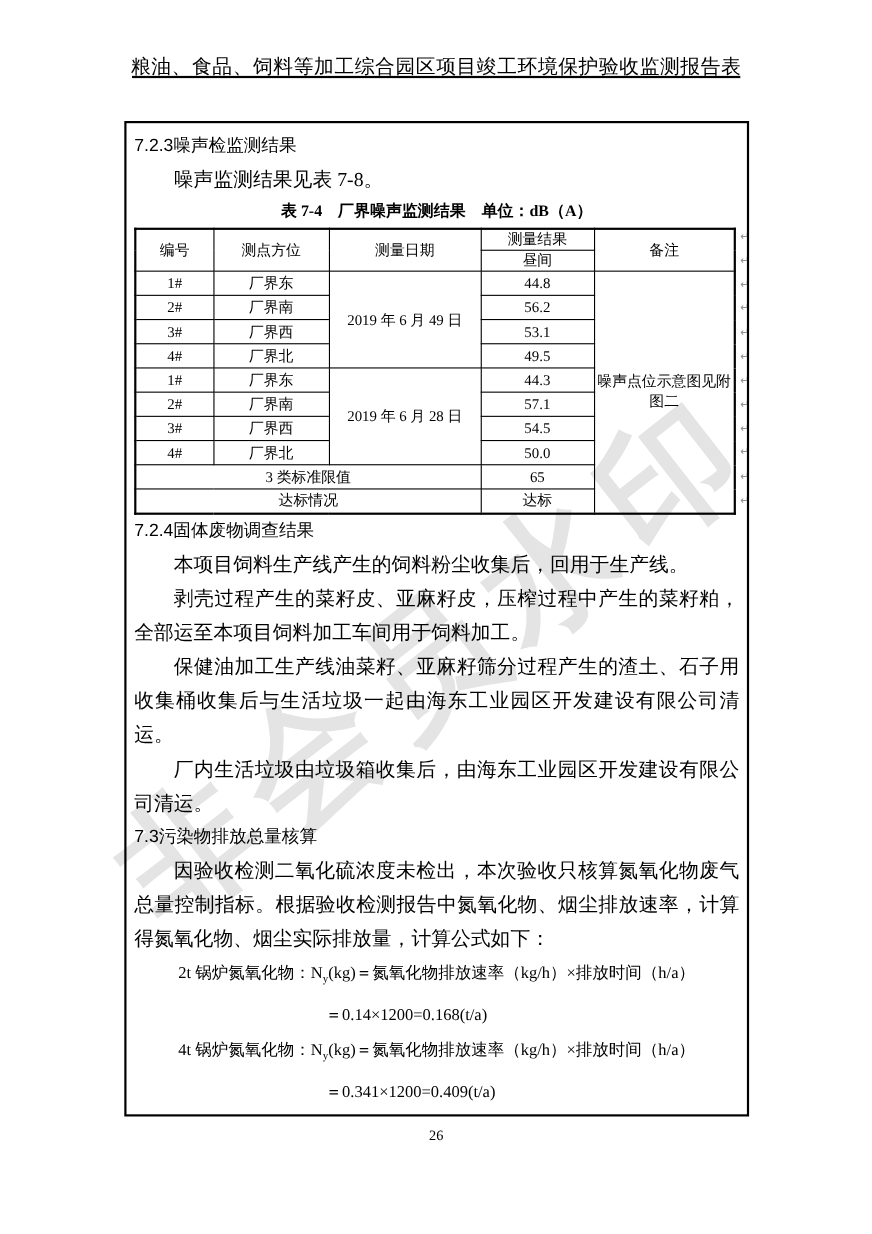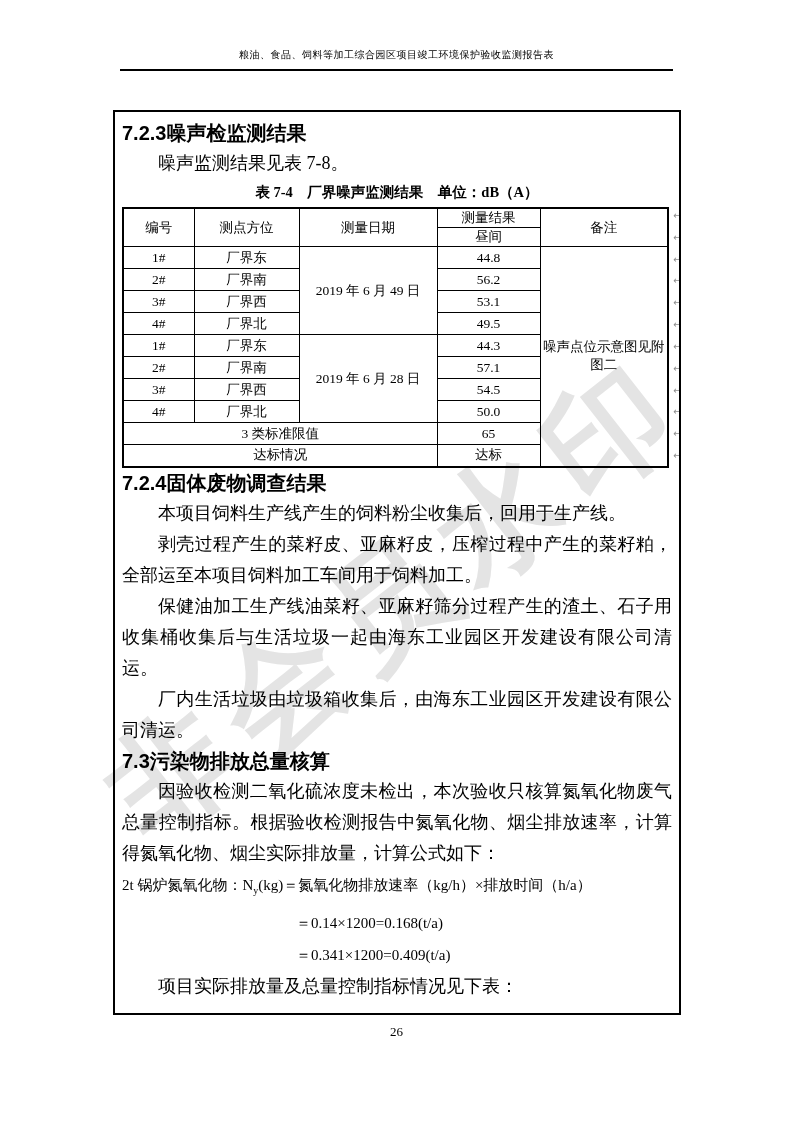--- a/index.html
+++ b/index.html
@@ -10,21 +10,21 @@
     height: 1122px;
     background: #ffffff;
     font-family: "Liberation Serif", "DejaVu Serif", serif;
     color: #000;
     overflow: hidden;
   }
   .doc-header {
     position: absolute;
     top: 48px; left: 0; width: 100%;
     text-align: center;
-    font-size: 10px;
+    font-size: 18px;
     letter-spacing: 0.5px;
     color: #000;
   }
   .header-rule {
     position: absolute;
     top: 69px; left: 120px; width: 553px;
     border-top: 2px solid #000;
   }
   .watermark {
     position: absolute;
@@ -43,22 +43,22 @@
     position: absolute;
     left: 113px; top: 110px;
     width: 568px; height: 905px;
     border: 2px solid #000;
     padding: 6px 7px 0 7px;
     z-index: 1;
     overflow: hidden;
   }
   .sec-heading {
     font-family: "Liberation Sans", "DejaVu Sans", sans-serif;
-    font-weight: bold;
-    font-size: 20px;
+    font-weight: normal;
+    font-size: 16px;
     line-height: 30px;
     text-align: left;
   }
   .para {
     font-size: 18px;
     line-height: 31px;
     text-indent: 2em;
     text-align: justify;
   }
   .table-title {
@@ -99,21 +99,21 @@
   }
   .pilcrow-col span {
     font-size: 10px;
     color: #8f8f8f;
     line-height: 10px;
     font-family: "DejaVu Sans", sans-serif;
   }
   .formula-line {
     font-size: 15px;
     line-height: 32px;
-    text-align: left;
+    text-align: center;
   }
   .formula-result {
     font-size: 15px;
     line-height: 32px;
     padding-left: 174px;
   }
   sub { font-size: 10px; }
   .page-number {
     position: absolute;
     top: 1024px; left: 0; width: 100%;
@@ -241,20 +241,23 @@
     <div class="para">厂内生活垃圾由垃圾箱收集后，由海东工业园区开发建设有限公司清运。</div>
 
     <div class="sec-heading">7.3污染物排放总量核算</div>
     <div class="para">因验收检测二氧化硫浓度未检出，本次验收只核算氮氧化物废气总量控制指标。根据验收检测报告中氮氧化物、烟尘排放速率，计算得氮氧化物、烟尘实际排放量，计算公式如下：</div>
 
     <div class="formula-line">
       <span>2t 锅炉氮氧化物：N</span><sub>y</sub><span>(kg)＝氮氧化物排放速率（kg/h）×排放时间（h/a）</span>
     </div>
     <div class="formula-result">＝0.14×1200=0.168(t/a)</div>
 
+    <div class="formula-line">
+      <span>4t 锅炉氮氧化物：N</span><sub>y</sub><span>(kg)＝氮氧化物排放速率（kg/h）×排放时间（h/a）</span>
+    </div>
     <div class="formula-result">＝0.341×1200=0.409(t/a)</div>
 
     <div class="para">项目实际排放量及总量控制指标情况见下表：</div>
 
   </div>
 
   <div class="page-number">26</div>
 
 </div>
 

